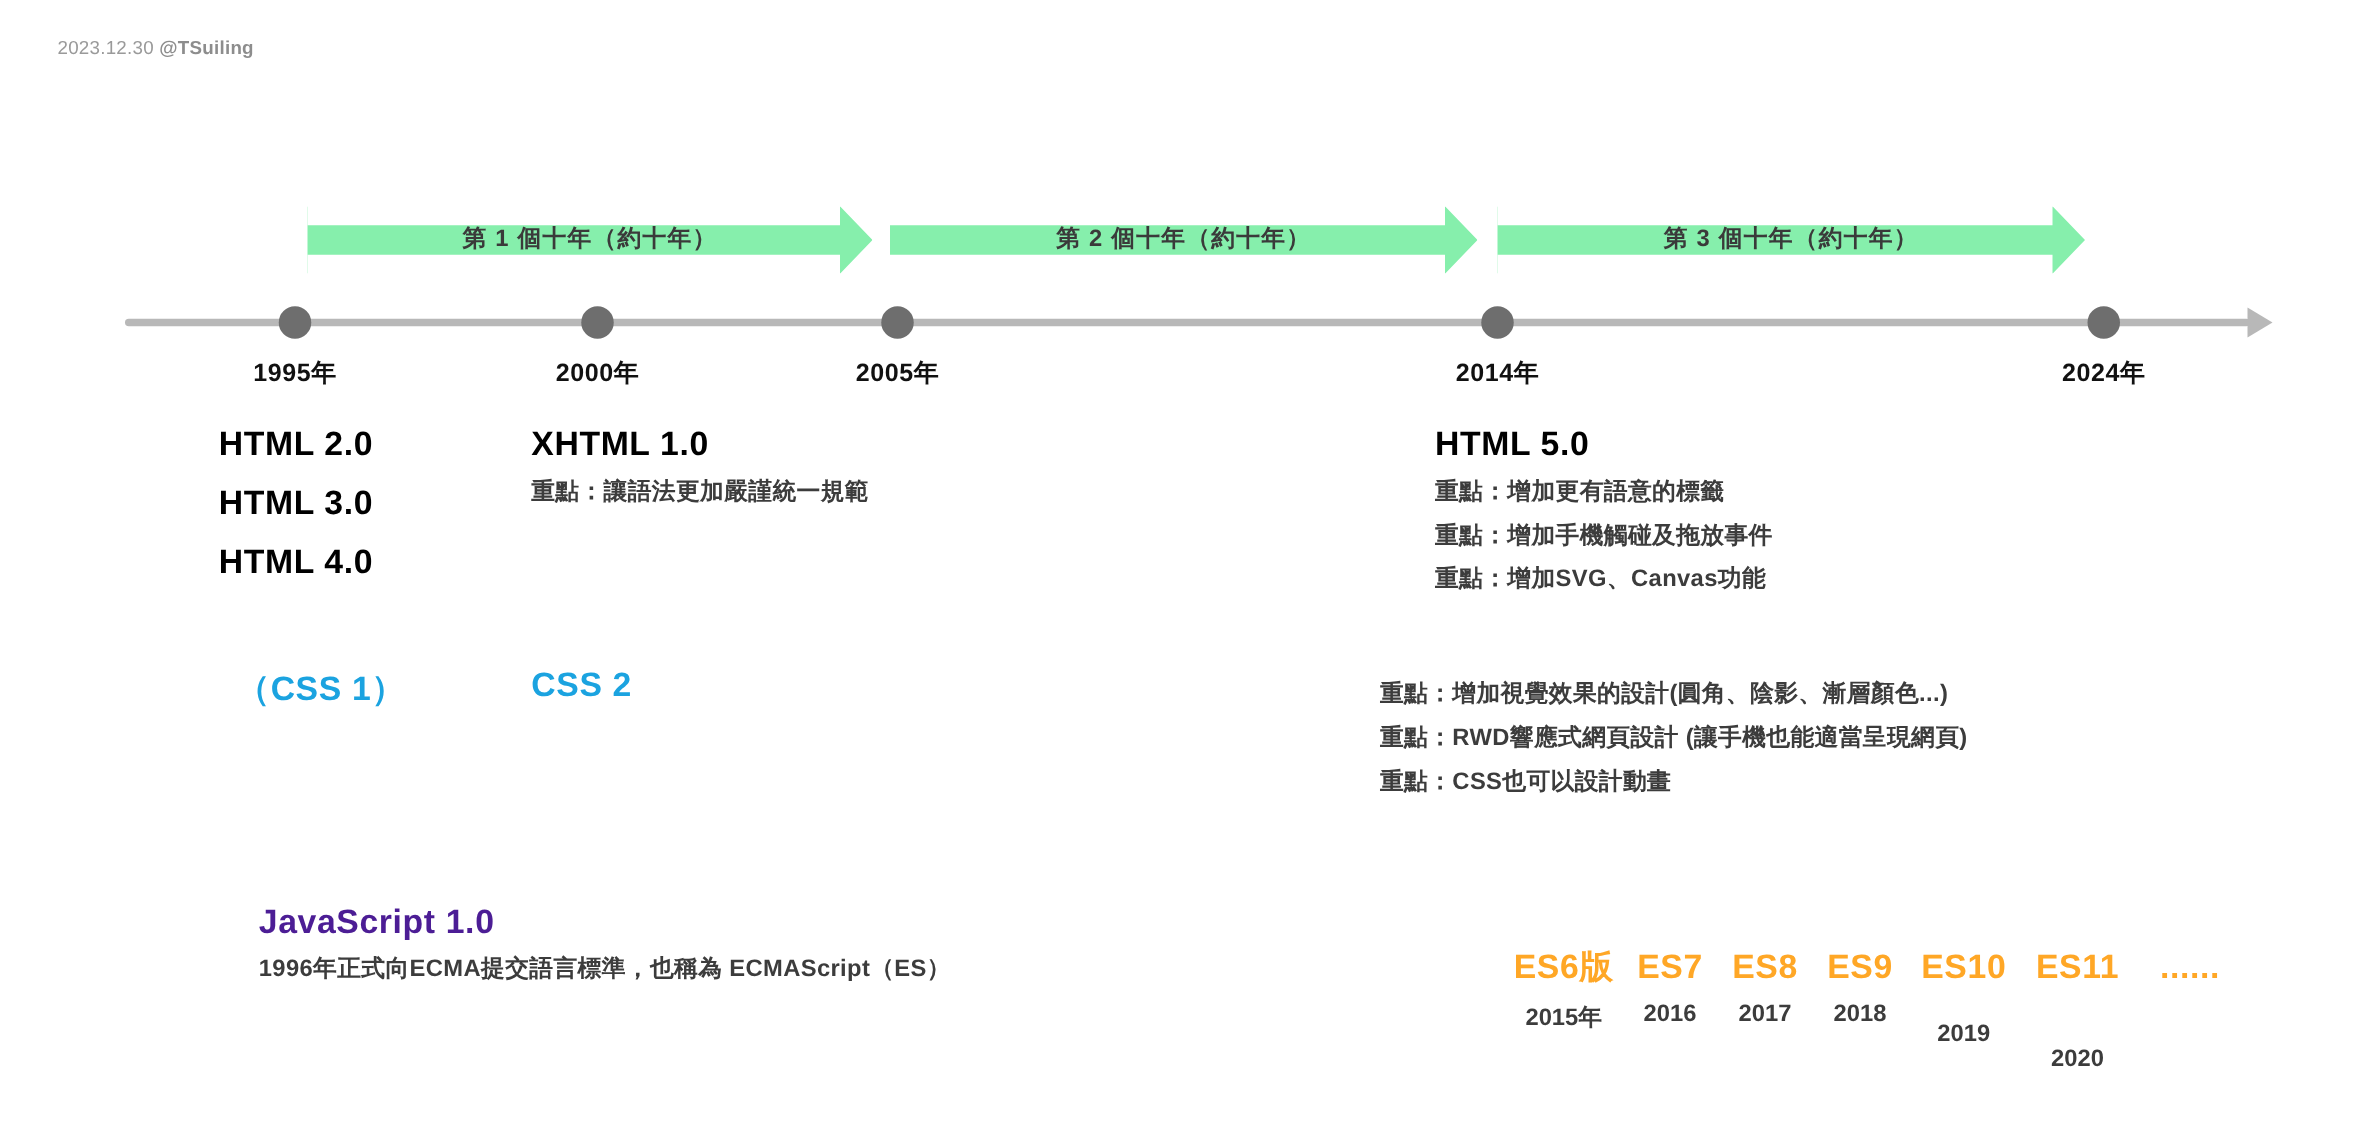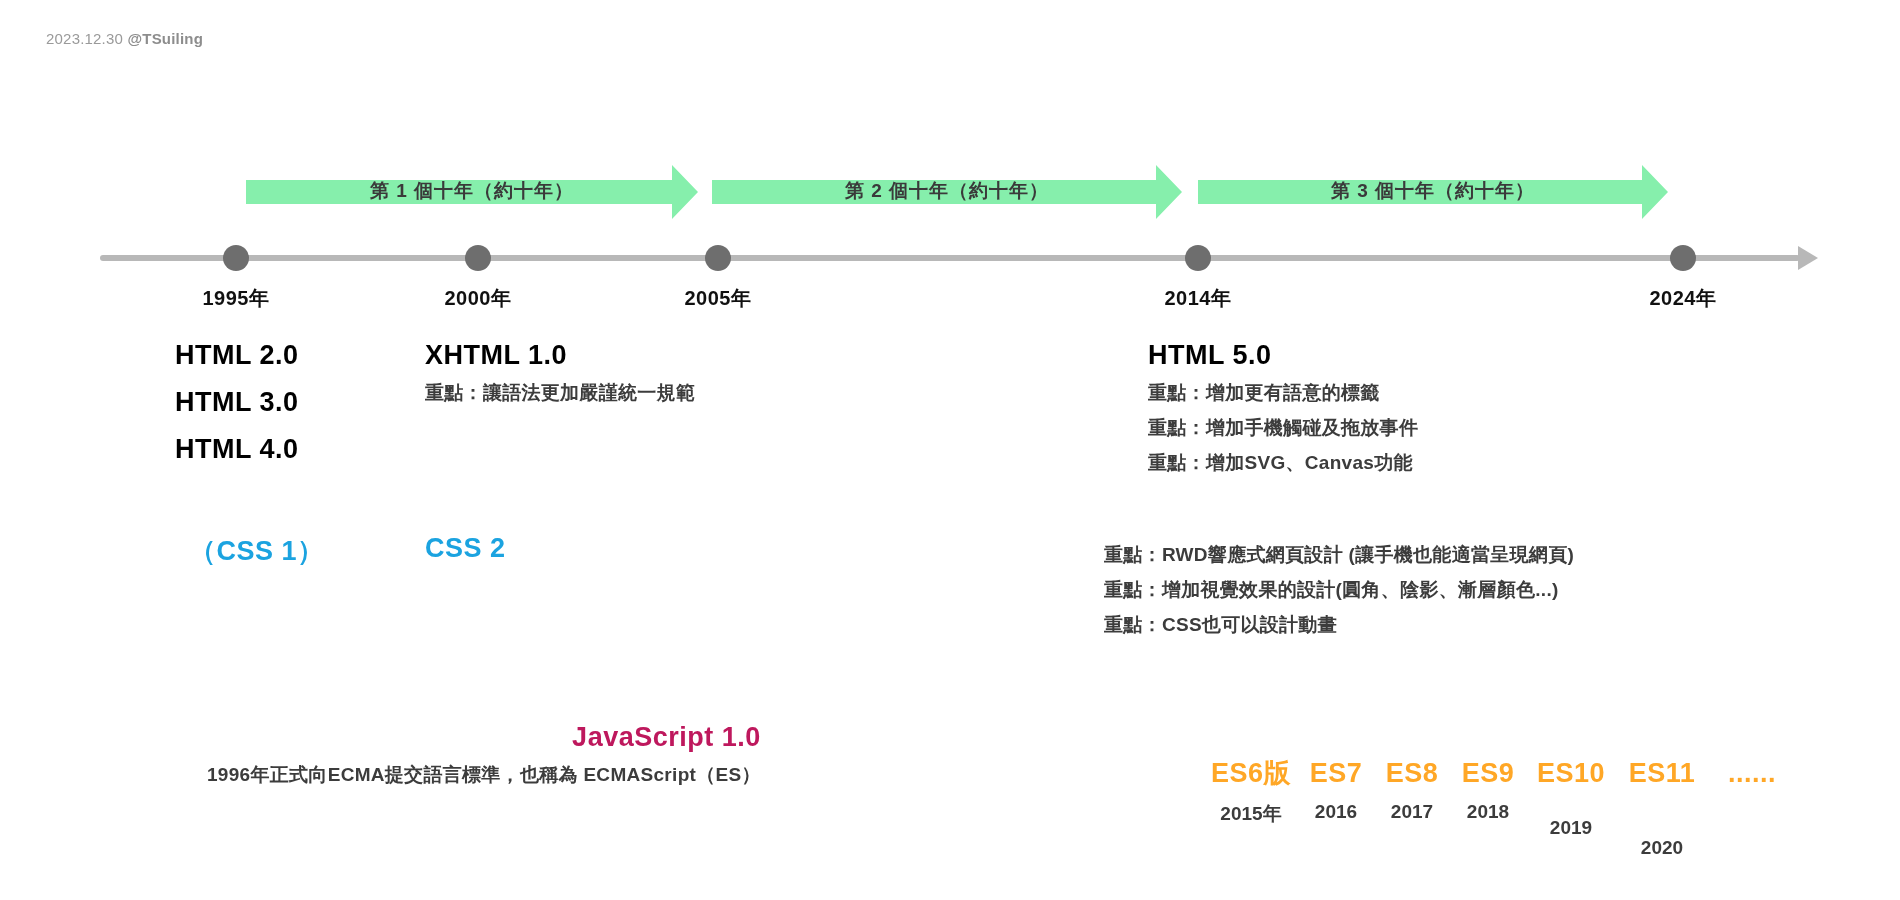--- a/index.html
+++ b/index.html
@@ -111,21 +111,21 @@
     position: absolute;
   }
   .grp-title {
     font-size: 27px;
     font-weight: 700;
     letter-spacing: .5px;
     white-space: nowrap;
   }
   .red { color: #000000; }
   .blue { color: #1ba3e0; }
-  .orange { color: #be185d; text-align: right; }
+  .orange { color: #4c1d95; }
   .note {
     font-size: 19px;
     font-weight: 700;
     color: #3c3c3c;
     letter-spacing: .3px;
     white-space: nowrap;
     margin-top: 9px;
   }
 
   
@@ -235,22 +235,22 @@
 
 <div class="col" id="css1-col">
   <div class="grp-title blue">（CSS 1）</div>
 </div>
 
 <div class="col" id="css2-col">
   <div class="grp-title blue">CSS 2</div>
 </div>
 
 <div class="col" id="css3-col">
+  <div class="note">重點：增加視覺效果的設計(圓角、陰影、漸層顏色...)</div>
   <div class="note">重點：RWD響應式網頁設計 (讓手機也能適當呈現網頁)</div>
-  <div class="note">重點：增加視覺效果的設計(圓角、陰影、漸層顏色...)</div>
   <div class="note">重點：CSS也可以設計動畫</div>
 </div>
 
 <div class="col" id="js-col">
   <div class="grp-title orange">JavaScript 1.0</div>
   <div class="note">1996年正式向ECMA提交語言標準，也稱為 ECMAScript（ES）</div>
 </div>
 
 <div class="col" id="es-col">
   <div class="es-row">

